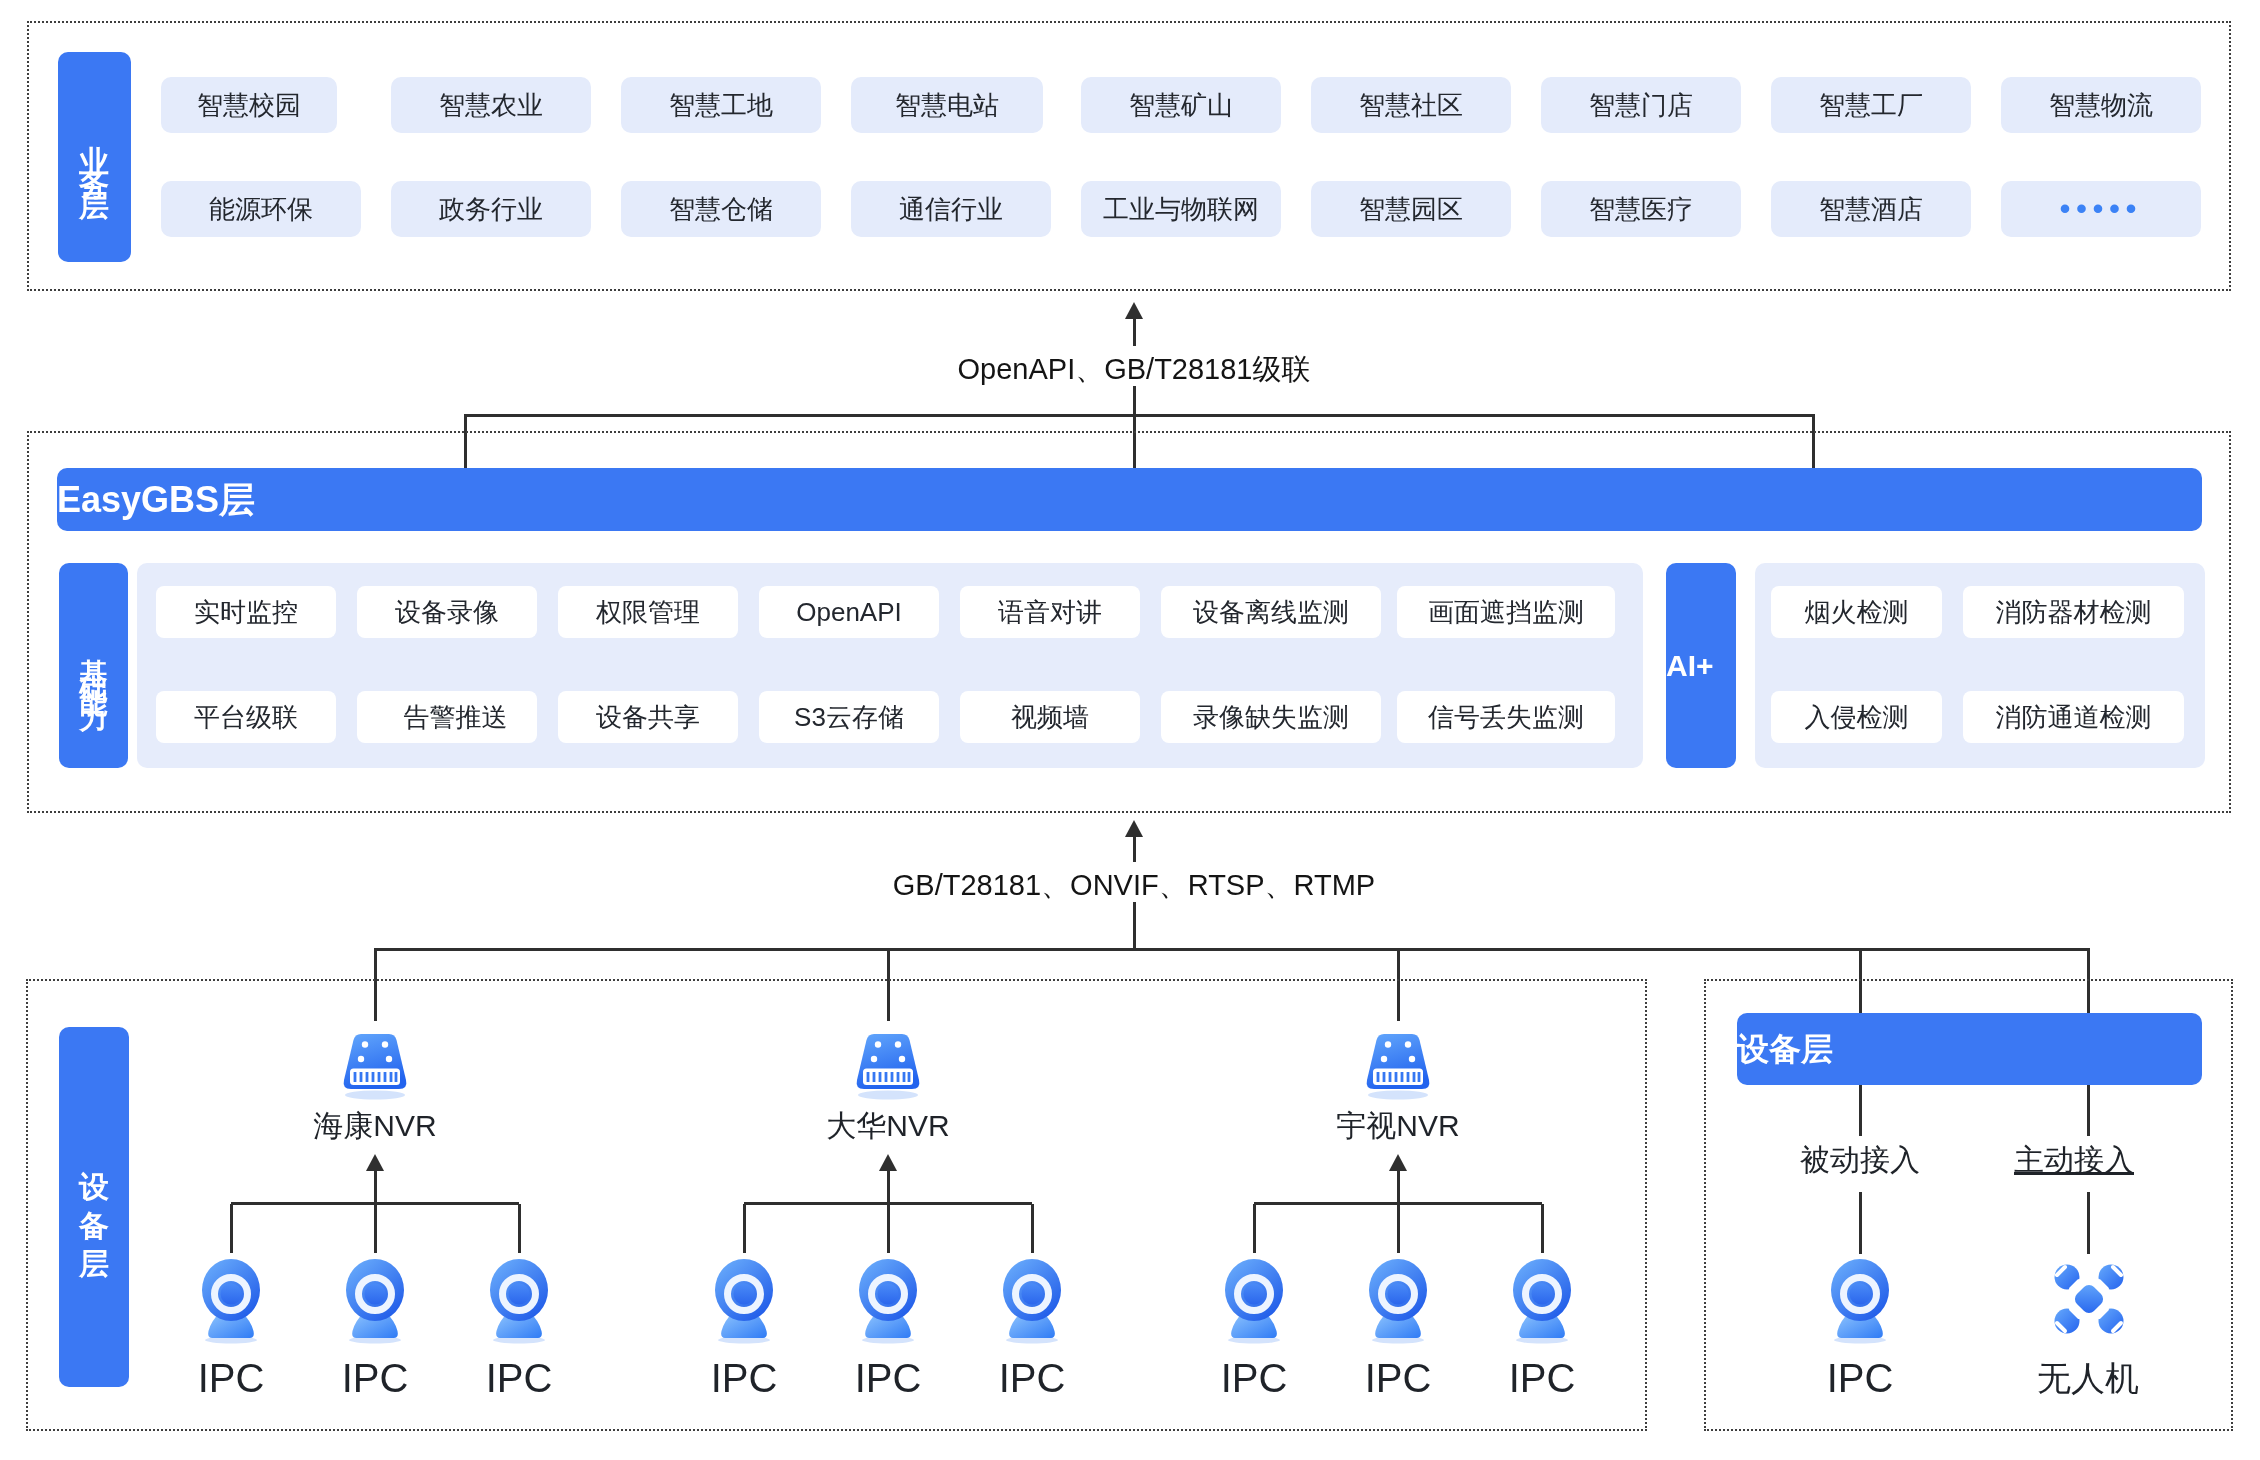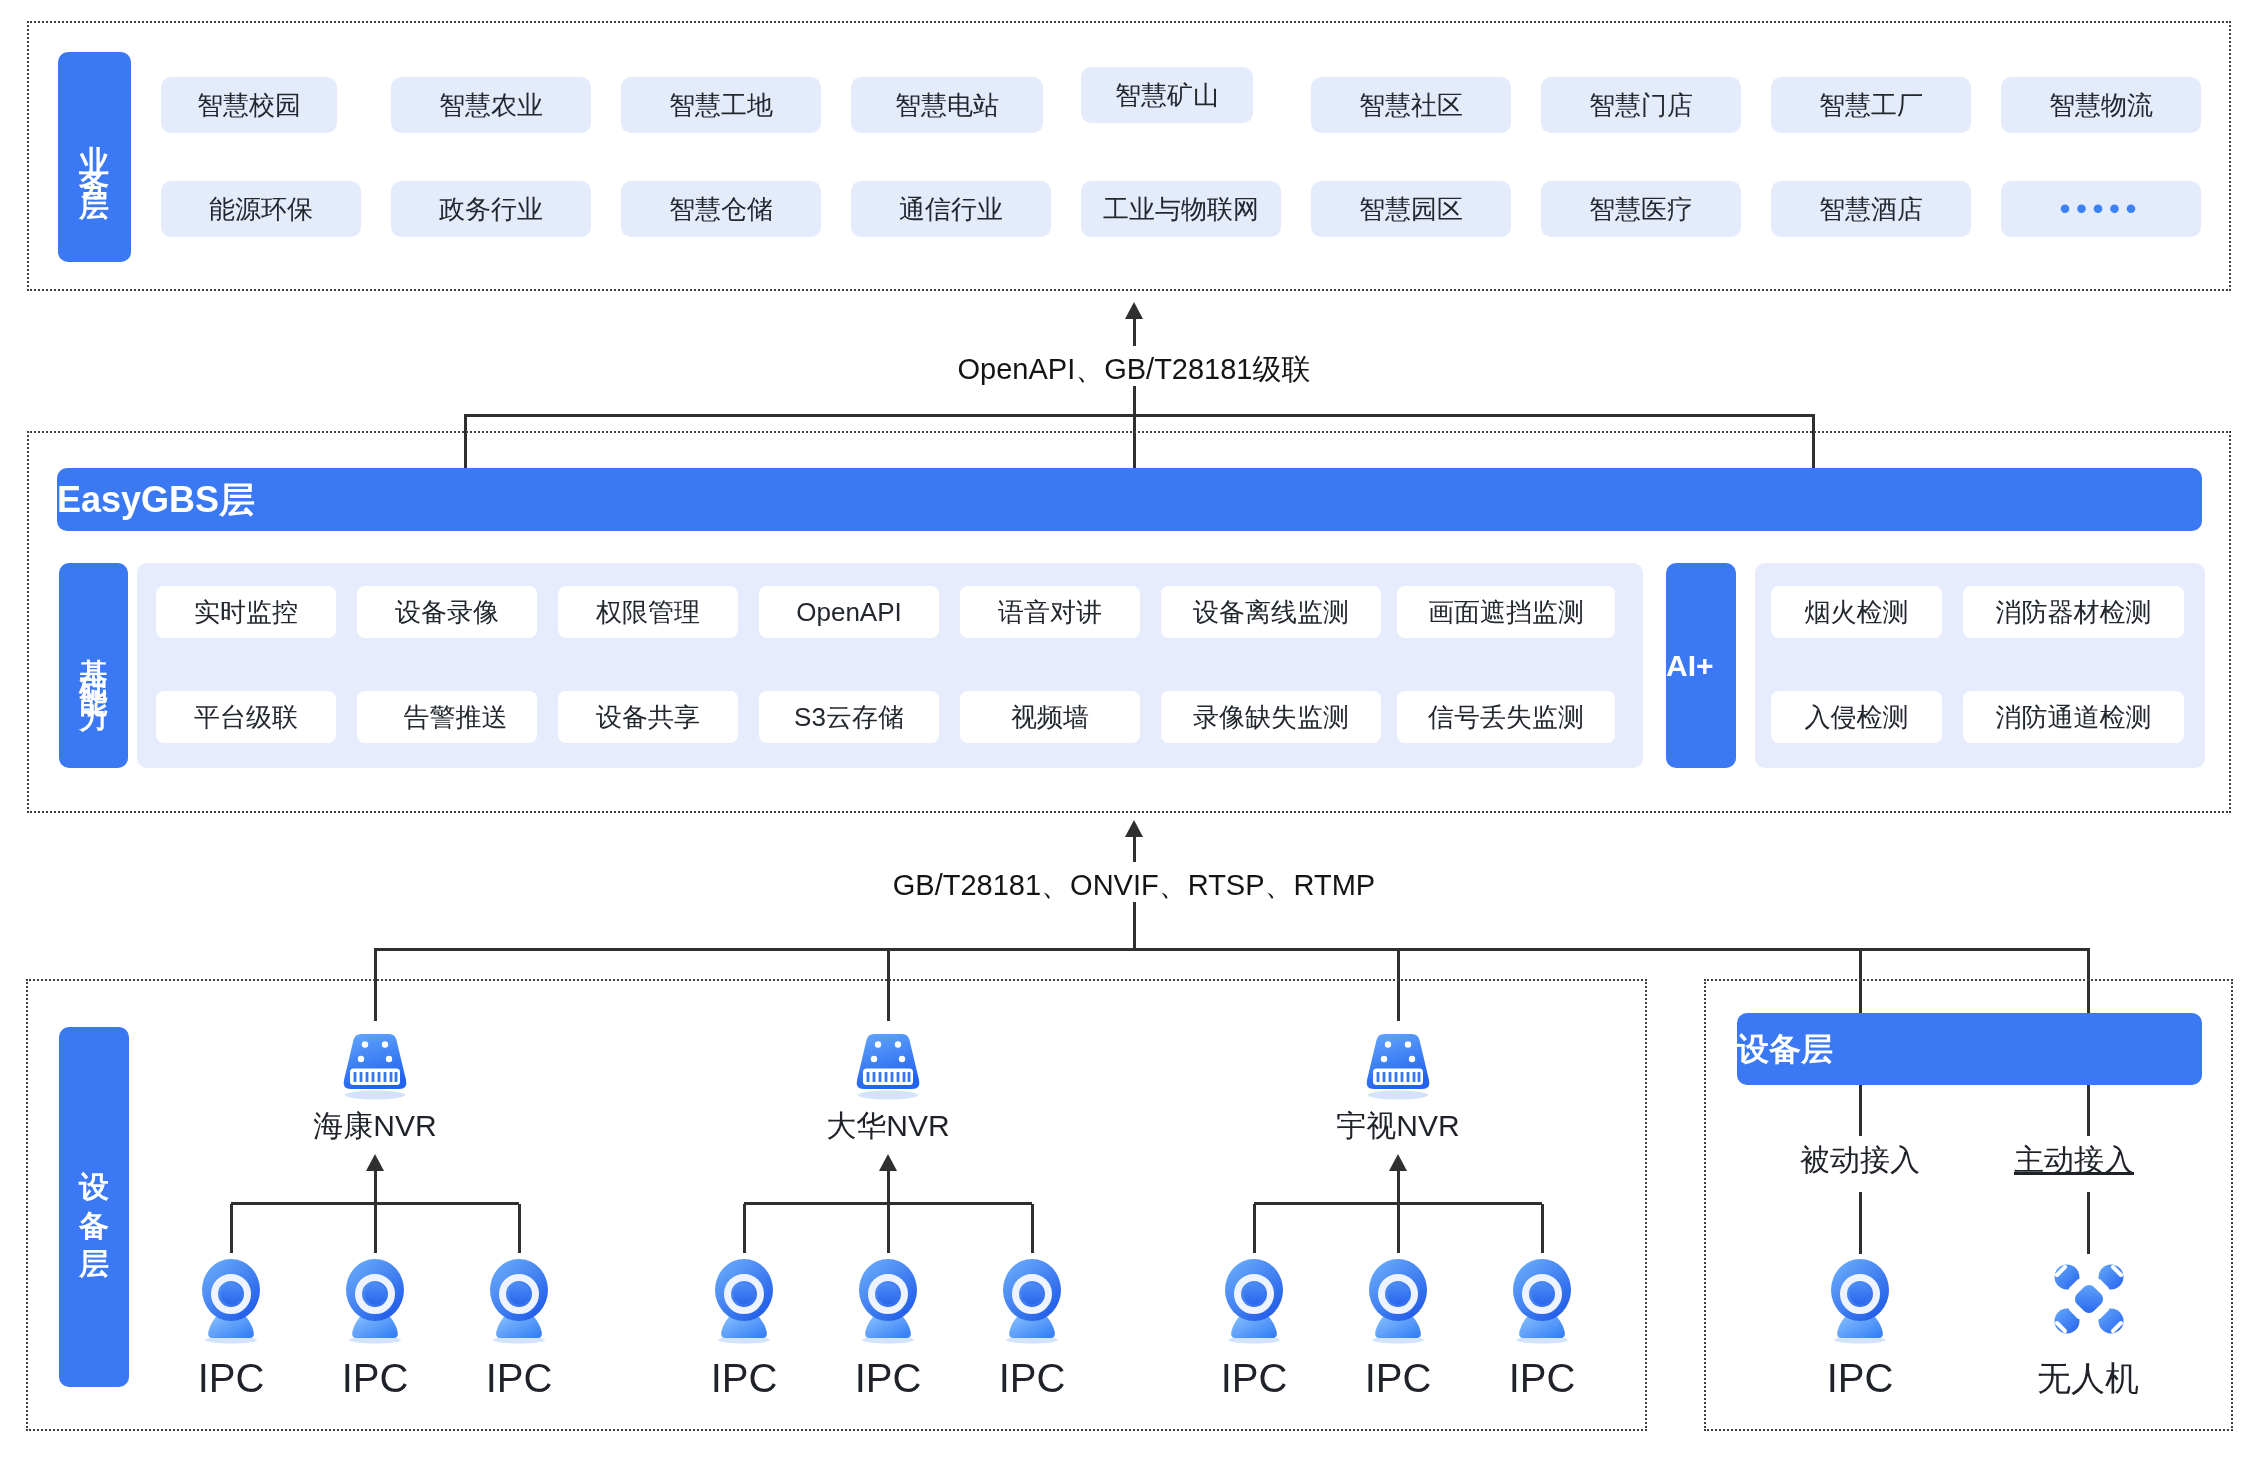--- a/index.html
+++ b/index.html
@@ -112,21 +112,21 @@
 
 <div id="canvas">
 
   <div class="abs dotted" style="left:27px;top:21px;width:2204px;height:270px;"></div>
   <div class="abs vlabel" style="left:58px;top:52px;width:73px;height:210px;font-size:30px;letter-spacing:24px;line-height:73px;">业务层</div>
 
   <div class="abs chip" style="left:161px;top:77px;width:176px;height:56px;text-align:center;">智慧校园</div>
   <div class="abs chip" style="left:391px;top:77px;width:200px;height:56px;">智慧农业</div>
   <div class="abs chip" style="left:621px;top:77px;width:200px;height:56px;">智慧工地</div>
   <div class="abs chip" style="left:851px;top:77px;width:192px;height:56px;">智慧电站</div>
-  <div class="abs chip" style="left:1081px;top:67px;width:172px;height:56px;">智慧矿山</div>
+  <div class="abs chip" style="left:1081px;top:77px;width:200px;height:56px;">智慧矿山</div>
   <div class="abs chip" style="left:1311px;top:77px;width:200px;height:56px;">智慧社区</div>
   <div class="abs chip" style="left:1541px;top:77px;width:200px;height:56px;">智慧门店</div>
   <div class="abs chip" style="left:1771px;top:77px;width:200px;height:56px;">智慧工厂</div>
   <div class="abs chip" style="left:2001px;top:77px;width:200px;height:56px;">智慧物流</div>
 
   <div class="abs chip" style="left:161px;top:181px;width:200px;height:56px;">能源环保</div>
   <div class="abs chip" style="left:391px;top:181px;width:200px;height:56px;">政务行业</div>
   <div class="abs chip" style="left:621px;top:181px;width:200px;height:56px;">智慧仓储</div>
   <div class="abs chip" style="left:851px;top:181px;width:200px;height:56px;">通信行业</div>
   <div class="abs chip" style="left:1081px;top:181px;width:200px;height:56px;">工业与物联网</div>

